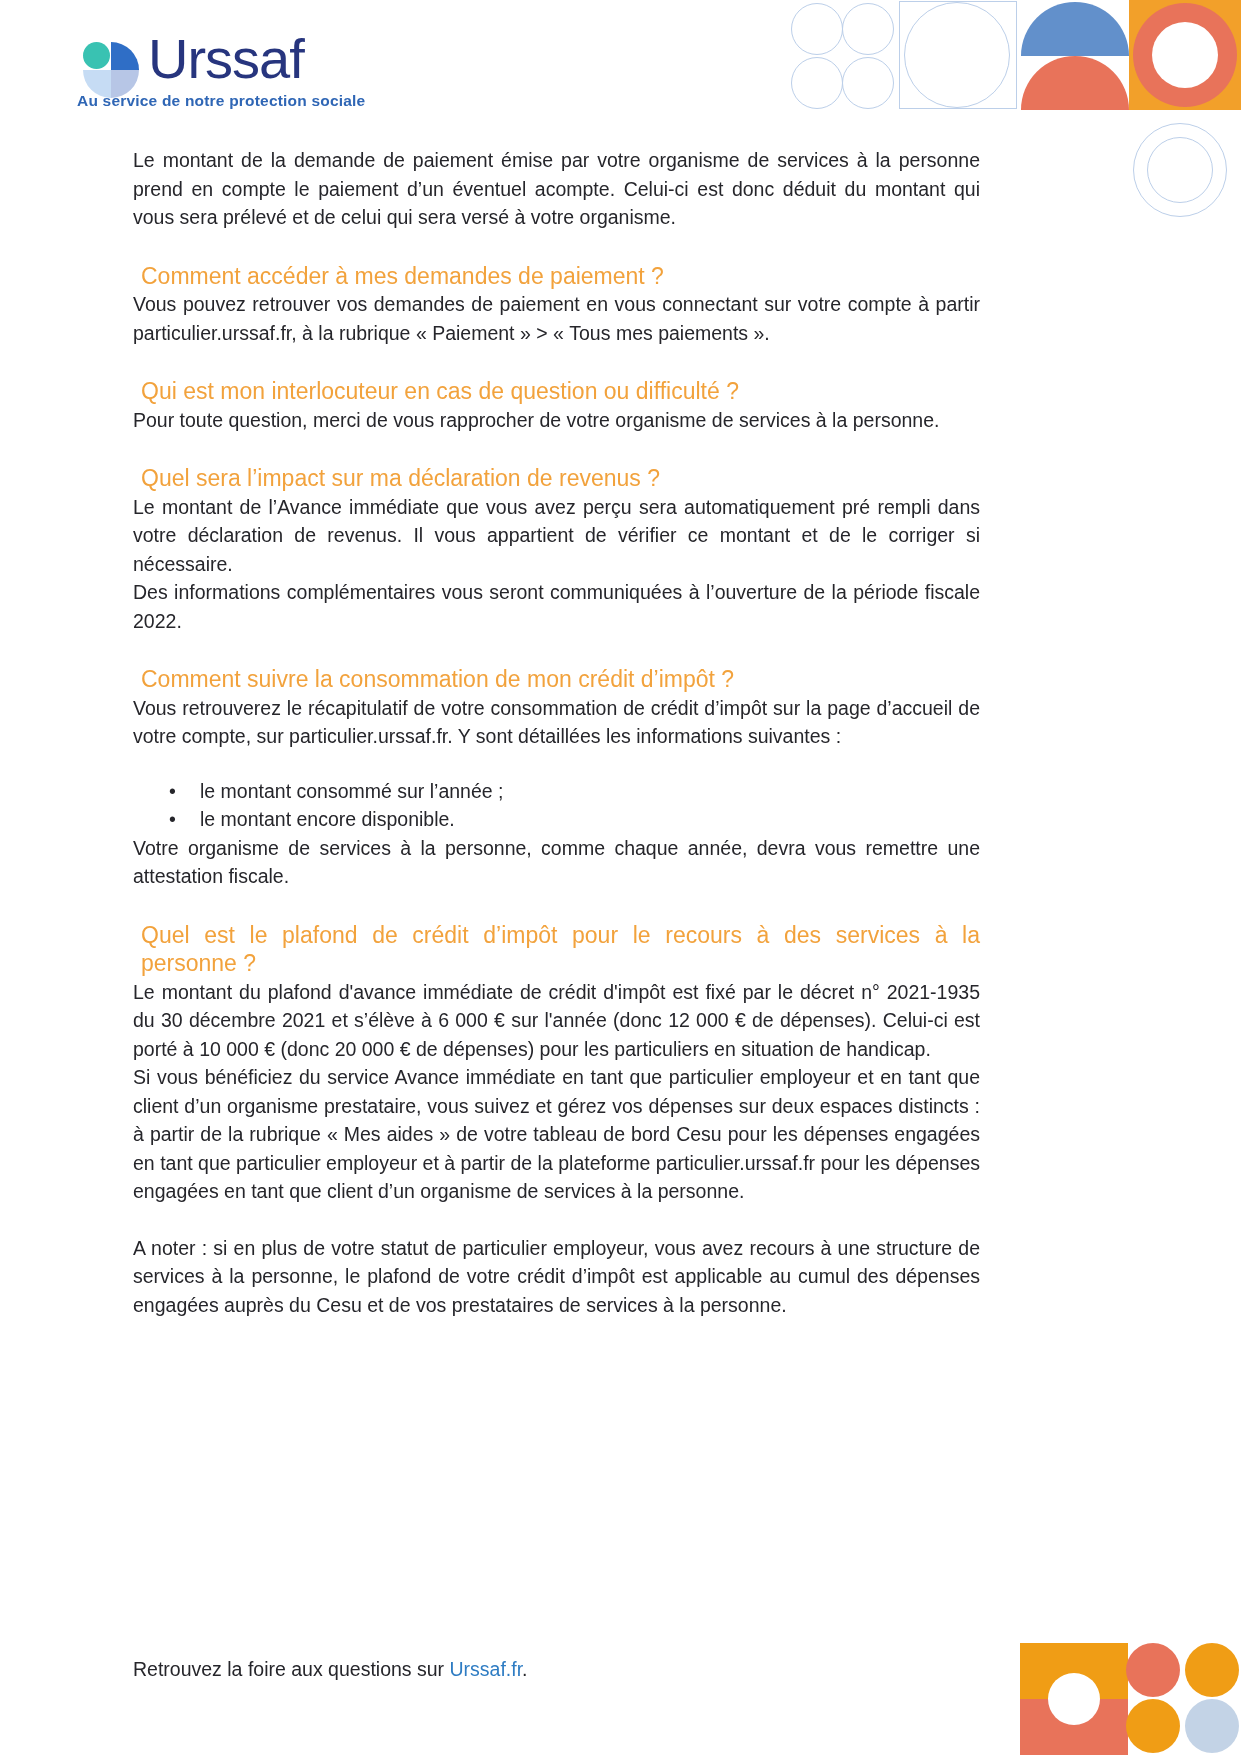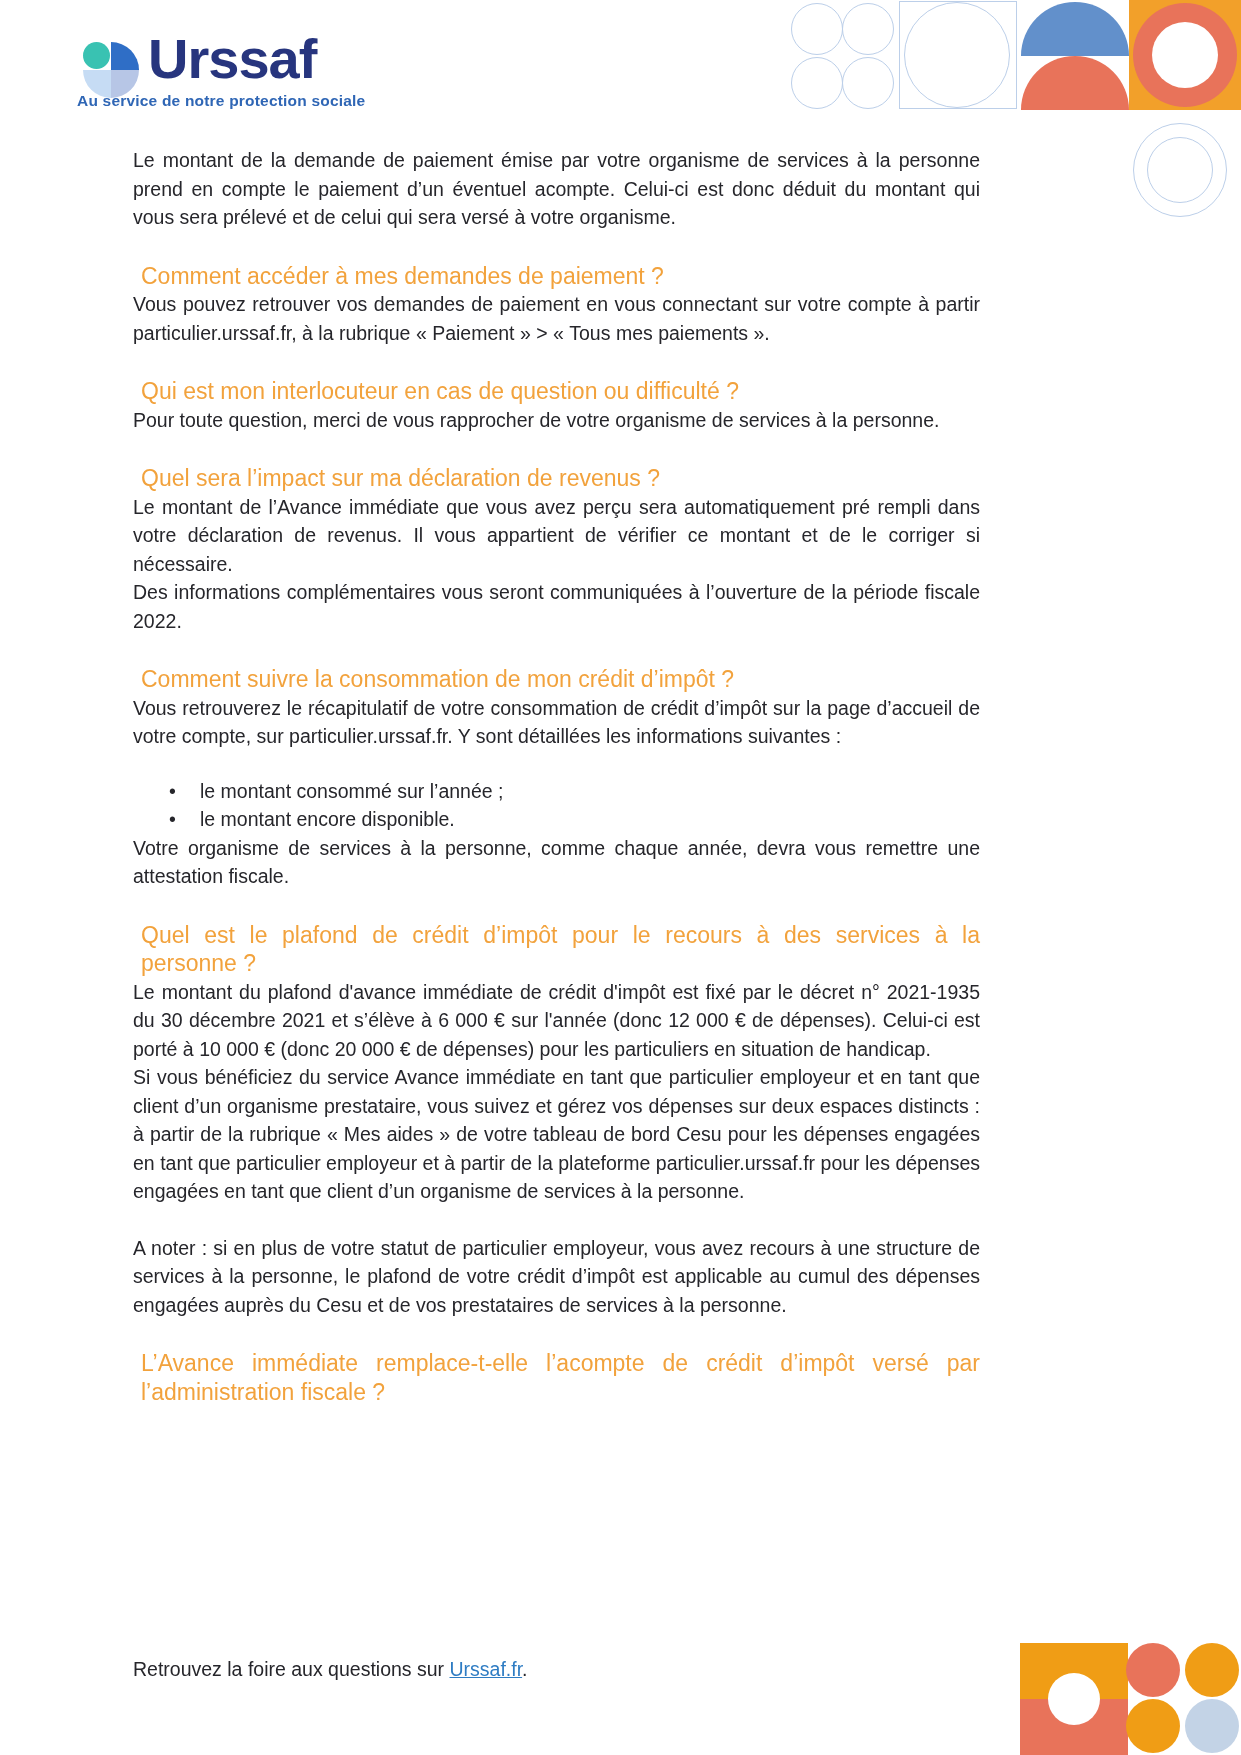--- a/index.html
+++ b/index.html
@@ -14,21 +14,21 @@
 
   
   .logo-mark { position: absolute; left: 83px; top: 42px; width: 56px; height: 56px; }
   .logo-mark div { position: absolute; }
   .lm-teal  { left: 0; top: 0; width: 27px; height: 27px; border-radius: 50%; background: var(--logoTeal); }
   .lm-blue  { left: 28px; top: 0; width: 28px; height: 28px; border-radius: 0 100% 0 0; background: var(--logoBlue); }
   .lm-bl    { left: 0; top: 28px; width: 28px; height: 28px; border-radius: 0 0 0 100%; background: var(--logoLightBlue); }
   .lm-br    { left: 28px; top: 28px; width: 28px; height: 28px; border-radius: 0 0 100% 0; background: var(--logoMutedBlue); }
   .brand {
     position: absolute; left: 148px; top: 28px;
-    font-size: 56px; font-weight: 700; letter-spacing: -1px;
+    font-size: 56px; font-weight: 400; letter-spacing: -1px;
     color: var(--logoNavy); line-height: 62px;
   }
   .tagline {
     position: absolute; left: 77px; top: 92px;
     font-size: 15.5px; font-weight: 700; letter-spacing: 0.2px;
     color: var(--taglineBlue);
   }
 
   
   .shape { position: absolute; box-sizing: border-box; }
@@ -79,21 +79,21 @@
   .bullet::before {
     content: "\2022";
     position: absolute; left: 36px; top: 0;
     color: var(--text);
   }
 
   .footer {
     position: absolute; left: 133px; top: 1655px;
     font-size: 19.5px; line-height: 28.5px;
   }
-  .footer a { color: var(--link); text-decoration: underline; cursor: pointer; }
+  .footer a { color: var(--link); cursor: pointer; }
 </style>
 </head>
 <body>
 
 <div class="logo-mark">
   <div class="lm-teal"></div>
   <div class="lm-blue"></div>
   <div class="lm-bl"></div>
   <div class="lm-br"></div>
 </div>
@@ -129,21 +129,20 @@
     <div class="para">Vous retrouverez le récapitulatif de votre consommation de crédit d’impôt sur la page d’accueil de votre compte, sur particulier.urssaf.fr. Y sont détaillées les informations suivantes :</div>
     <div class="bullets">
       <div class="bullet">le montant consommé sur l’année&nbsp;;</div>
       <div class="bullet">le montant encore disponible.</div>
     </div>
     <div class="para">Votre organisme de services à la personne, comme chaque année, devra vous remettre une attestation fiscale.</div>
     <div class="q">Quel est le plafond de crédit d’impôt pour le recours à des services à la personne&nbsp;?</div>
     <div class="para">Le montant du plafond d'avance immédiate de crédit d'impôt est fixé par le décret n° 2021-1935 du 30 décembre 2021 et s’élève à 6&nbsp;000&nbsp;€ sur l'année (donc 12&nbsp;000&nbsp;€ de dépenses). Celui-ci est porté à 10&nbsp;000&nbsp;€ (donc 20&nbsp;000&nbsp;€ de dépenses) pour les particuliers en situation de handicap.</div>
     <div class="para">Si vous bénéficiez du service Avance immédiate en tant que particulier employeur et en tant que client d’un organisme prestataire, vous suivez et gérez vos dépenses sur deux espaces distincts&nbsp;: à partir de la rubrique «&nbsp;Mes aides&nbsp;» de votre tableau de bord Cesu pour les dépenses engagées en tant que particulier employeur et à partir de la plateforme particulier.urssaf.fr pour les dépenses engagées en tant que client d’un organisme de services à la personne.</div>
     <div class="para gap">A noter&nbsp;: si en plus de votre statut de particulier employeur, vous avez recours à une structure de services à la personne, le plafond de votre crédit d’impôt est applicable au cumul des dépenses engagées auprès du Cesu et de vos prestataires de services à la personne.</div>
-    <div class="q">L’Avance immédiate remplace-t-elle l’acompte de crédit d’impôt versé par l’administration fiscale&nbsp;?</div>
   </div>
 
 <div class="footer"><span>Retrouvez la foire aux questions sur </span><a>Urssaf.fr</a><span>.</span></div>
 
 <div class="shape br-sq">
   <div class="br-sq-top"></div>
   <div class="br-sq-bot"></div>
   <div class="br-sq-dot"></div>
 </div>
 <div class="shape br-c br-c1"></div>

